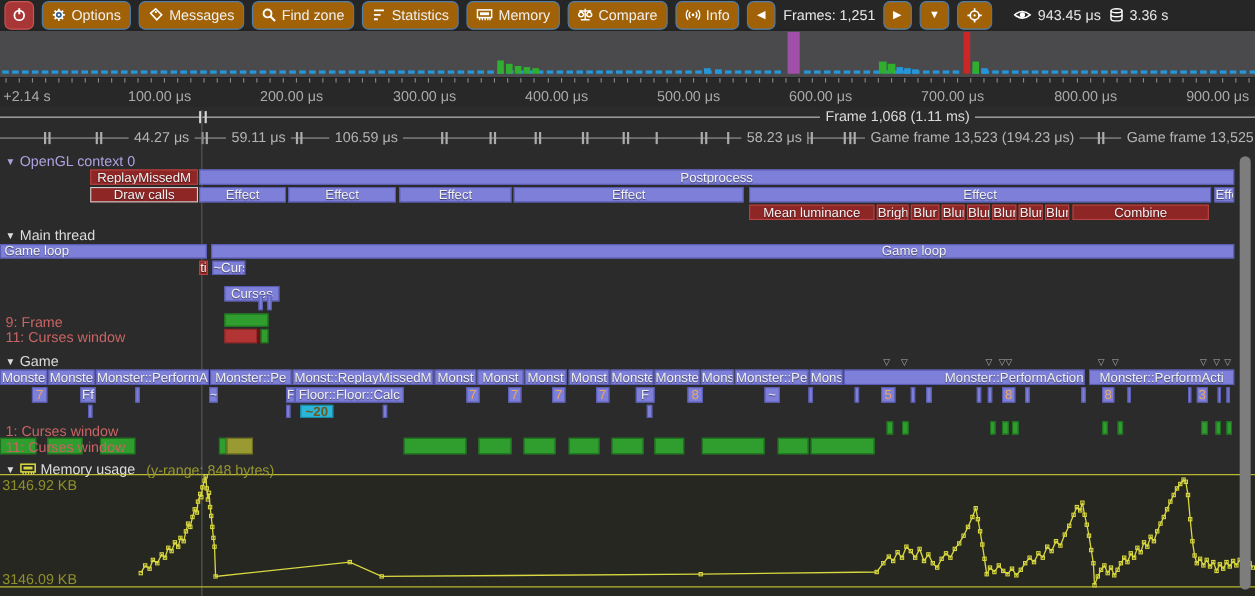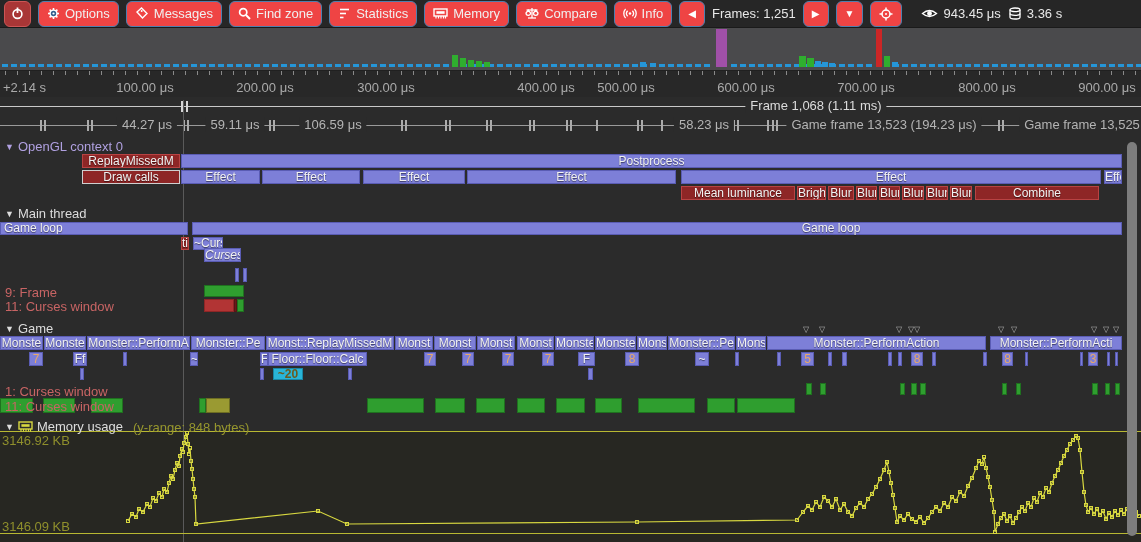--- a/index.html
+++ b/index.html
@@ -2,21 +2,21 @@
 <html><head>
 <meta charset="utf-8">
 <style>
   html,body{margin:0;padding:0;background:#1e1e1e;}
   #app{position:relative;width:1141px;height:542px;background:#2b2b2b;overflow:hidden;
        font-family:"Liberation Sans",sans-serif;-webkit-font-smoothing:antialiased;}
   
   #toolbar{position:absolute;left:0;top:0;width:1141px;height:28px;background:#262626;
            display:flex;align-items:center;gap:7px;padding-left:4px;box-sizing:border-box;
            border-bottom:1px solid #1a1a1a;}
-  .tbtn{display:flex;align-items:center;gap:5px;background:#ef4444;border:1px solid #4e7fae;
+  .tbtn{display:flex;align-items:center;gap:5px;background:#a16207;border:1px solid #4e7fae;
         border-radius:6px;padding:2px 8px;height:20px;color:#f0f0f0;font-size:13px;cursor:pointer;white-space:nowrap;}
   .tbtn svg{display:block}
   .tbtn-power{background:#a93636;border-color:#c55;padding:2px 6px;}
   .ttext{color:#e8e8e8;font-size:13px;white-space:nowrap;}
   .tstat{display:flex;align-items:center;gap:5px;color:#e8e8e8;font-size:13px;white-space:nowrap;}
   .tri{font-size:10px;line-height:1;color:#fff}
   
   #strip{position:absolute;left:0;top:28px;width:1141px;height:42px;background:#4a4a4c;border-bottom:1px solid #202020;}
   .fbar{position:absolute;bottom:3px;}
   
@@ -439,21 +439,21 @@
       <div class="tick" style="left: 1075px; height: 4px;"></div>
       <div class="tick" style="left: 1087px; height: 4px;"></div>
       <div class="tick" style="left: 1099px; height: 4px;"></div>
       <div class="tick" style="left: 1111px; height: 4px;"></div>
       <div class="tick" style="left: 1123px; height: 4px;"></div>
       <div class="tick" style="left: 1135px; height: 4px;"></div>
       <div class="axlab left" style="left: 3px;">+2.14 s</div>
       <div class="axlab" style="left: 145px;">100.00 μs</div>
       <div class="axlab" style="left: 265px;">200.00 μs</div>
       <div class="axlab" style="left: 386px;">300.00 μs</div>
-      <div class="axlab" style="left: 506px; margin-left: 40px;">400.00 μs</div>
+      <div class="axlab" style="left: 506px;">400.00 μs</div>
       <div class="axlab" style="left: 626px;">500.00 μs</div>
       <div class="axlab" style="left: 746px;">600.00 μs</div>
       <div class="axlab" style="left: 866px;">700.00 μs</div>
       <div class="axlab" style="left: 987px;">800.00 μs</div>
       <div class="axlab" style="left: 1107px;">900.00 μs</div>
     </div>
   <div id="membg"></div>
   <div id="timeline">
       <div class="r1">
         <div class="rline" style="left: 0px; top: 106px; width: 1141px;"></div>
@@ -518,21 +518,21 @@
       <div class="zone z-red" style="left: 926px; top: 186px; width: 22px; height: 14px; line-height: 12px;">Blur</div>
       <div class="zone z-red" style="left: 950px; top: 186px; width: 22px; height: 14px; line-height: 12px;">Blur</div>
       <div class="zone z-red" style="left: 975px; top: 186px; width: 124px; height: 14px; line-height: 12px;">Combine</div>
       <div class="shead" style="left: 5px; top: 206px; color: rgb(220, 220, 220);"><span class="arrow">▼</span><span>Main thread</span></div>
       <div class="zone z-blue z-left" style="left: 0px; top: 222px; width: 188px; height: 13px; line-height: 11px;">Game loop</div>
       <div class="zone z-blue" style="left: 192px; top: 222px; width: 930px; height: 13px; line-height: 11px; overflow: visible;">
         <span style="position: absolute; left: 638px; transform: translateX(-50%);">Game loop</span>
       </div>
       <div class="zone z-red" style="left: 181px; top: 237px; width: 8px; height: 13px; line-height: 11px;">ti</div>
       <div class="zone z-blue" style="left: 193px; top: 237px; width: 30px; height: 13px; line-height: 11px;">~Curses</div>
-      <div class="zone z-blue" style="left: 204px; top: 248px; width: 37px; height: 14px; line-height: 12px; font-style: italic;">Curses</div>
+      <div class="zone z-blue" style="left: 204px; top: 260px; width: 50px; height: 14px; line-height: 12px;">Curses</div>
       <div class="zone z-blue" style="left: 235px; top: 268px; width: 4px; height: 14px; line-height: 12px;"></div>
       <div class="zone z-blue" style="left: 243px; top: 268px; width: 4px; height: 14px; line-height: 12px;"></div>
       <div class="zone z-green" style="left: 204px; top: 285px; width: 40px; height: 12px; line-height: 10px;"></div>
       <div class="zone z-red2" style="left: 204px; top: 299px; width: 30px; height: 13px; line-height: 11px;"></div>
       <div class="zone z-darkred" style="left: 234px; top: 299px; width: 3px; height: 13px; line-height: 11px;"></div>
       <div class="zone z-green" style="left: 237px; top: 299px; width: 7px; height: 13px; line-height: 11px;"></div>
       <div class="plabel" style="left: 5px; top: 285px;">9: Frame</div>
       <div class="plabel" style="left: 5px; top: 299px;">11: Curses window</div>
       <div class="shead" style="left: 5px; top: 321px; color: rgb(220, 220, 220);"><span class="arrow">▼</span><span>Game</span></div>
       <div class="zone z-blue" style="left: 0px; top: 336px; width: 43px; height: 14px; line-height: 12px;">Monste</div>
@@ -542,21 +542,21 @@
       <div class="zone z-blue" style="left: 266px; top: 336px; width: 128px; height: 14px; line-height: 12px;">Monst::ReplayMissedM</div>
       <div class="zone z-blue" style="left: 395px; top: 336px; width: 38px; height: 14px; line-height: 12px;">Monst</div>
       <div class="zone z-blue" style="left: 434px; top: 336px; width: 42px; height: 14px; line-height: 12px;">Monst</div>
       <div class="zone z-blue" style="left: 477px; top: 336px; width: 38px; height: 14px; line-height: 12px;">Monst</div>
       <div class="zone z-blue" style="left: 517px; top: 336px; width: 37px; height: 14px; line-height: 12px;">Monst</div>
       <div class="zone z-blue" style="left: 555px; top: 336px; width: 39px; height: 14px; line-height: 12px;">Monste</div>
       <div class="zone z-blue" style="left: 595px; top: 336px; width: 41px; height: 14px; line-height: 12px;">Monste</div>
       <div class="zone z-blue" style="left: 637px; top: 336px; width: 30px; height: 14px; line-height: 12px;">Mons</div>
       <div class="zone z-blue" style="left: 668px; top: 336px; width: 67px; height: 14px; line-height: 12px;">Monster::Pe</div>
       <div class="zone z-blue" style="left: 736px; top: 336px; width: 30px; height: 14px; line-height: 12px;">Mons</div>
-      <div class="zone z-blue" style="left: 767px; top: 336px; width: 219px; height: 14px; line-height: 12px;">Monster::PerformAction</div>
+      <div class="zone z-blue" style="left: 767px; top: 336px; width: 219px; height: 14px; line-height: 12px; text-align: right;">Monster::PerformAction</div>
       <div class="zone z-blue" style="left: 990px; top: 336px; width: 132px; height: 14px; line-height: 12px;">Monster::PerformActi</div>
       <div class="zone z-blue z-num" style="left: 29px; top: 352px; width: 14px; height: 14px; line-height: 12px;">7</div>
       <div class="zone z-blue" style="left: 73px; top: 352px; width: 14px; height: 14px; line-height: 12px;">Ff</div>
       <div class="zone z-blue" style="left: 123px; top: 352px; width: 4px; height: 14px; line-height: 12px;"></div>
       <div class="zone z-blue" style="left: 190px; top: 352px; width: 8px; height: 14px; line-height: 12px;">~</div>
       <div class="zone z-blue" style="left: 260px; top: 352px; width: 8px; height: 14px; line-height: 12px;">F</div>
       <div class="zone z-blue" style="left: 268px; top: 352px; width: 99px; height: 14px; line-height: 12px;">Floor::Floor::Calc</div>
       <div class="zone z-blue z-num" style="left: 424px; top: 352px; width: 12px; height: 14px; line-height: 12px;">7</div>
       <div class="zone z-blue z-num" style="left: 462px; top: 352px; width: 12px; height: 14px; line-height: 12px;">7</div>
       <div class="zone z-blue z-num" style="left: 502px; top: 352px; width: 12px; height: 14px; line-height: 12px;">7</div>

